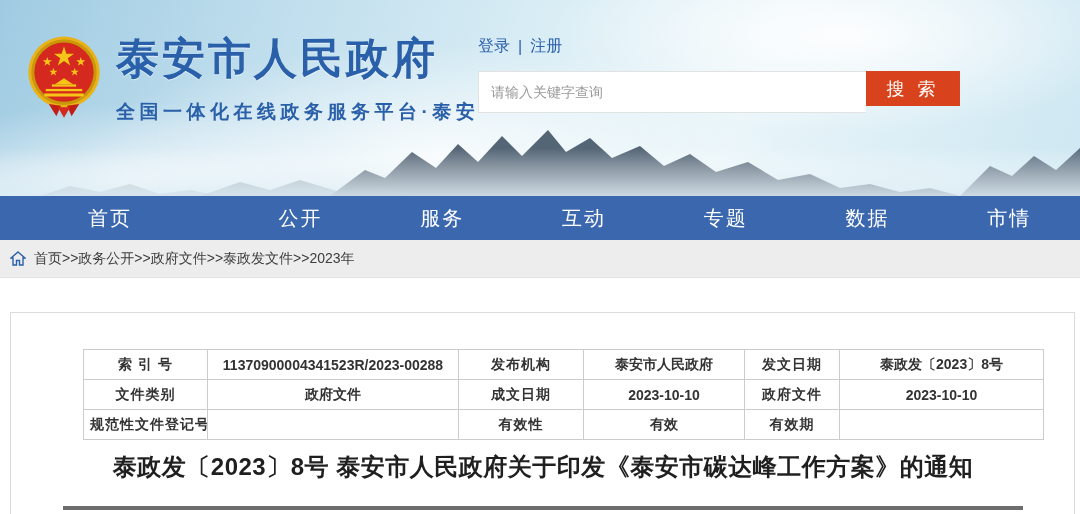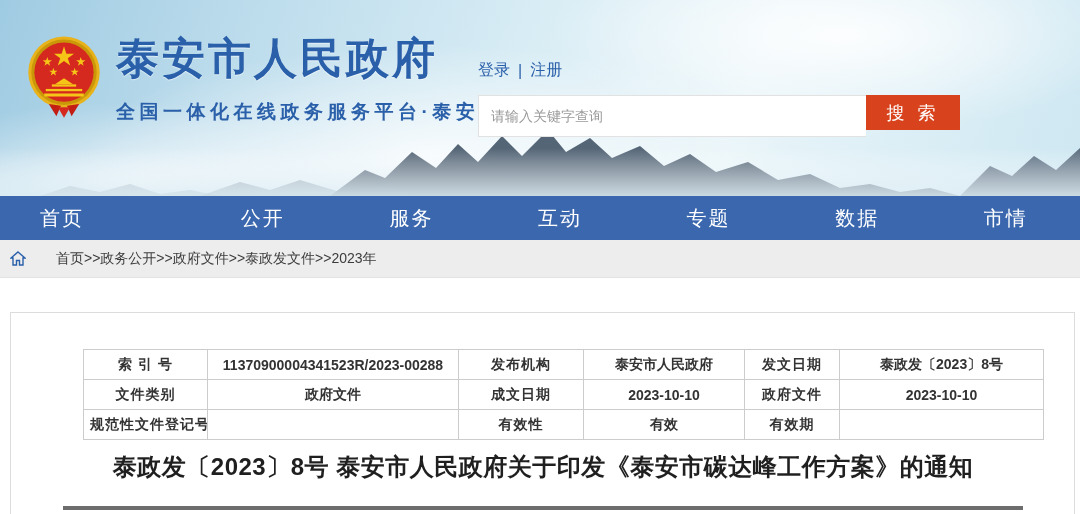--- a/index.html
+++ b/index.html
@@ -18,42 +18,42 @@
   }
   .mountains { position:absolute; left:0; bottom:0; width:1080px; height:78px; }
 
   .brand { position:absolute; left:26px; top:34px; display:flex; align-items:flex-start; }
   .emblem { width:76px; height:84px; margin-right:14px; }
   .brand-text { display:flex; flex-direction:column; }
   .site-name { color:#2a5fa9; font-size:43px; font-weight:bold; letter-spacing:3px; line-height:1.15;
     text-shadow:0 1px 1px rgba(255,255,255,.6); }
   .site-tagline { color:#2a5fa9; font-size:19px; letter-spacing:4.5px; margin-top:16px; font-weight:bold; }
 
-  .header-right { position:absolute; left:478px; top:60px; width:482px; }
+  .header-right { position:absolute; left:478px; top:36px; width:482px; }
   .auth-row { display:flex; align-items:center; gap:8px; color:#2a5fa9; font-size:16px; margin-bottom:14px; }
   .auth-link { color:#2a5fa9; cursor:pointer; }
   .auth-sep { color:#2a5fa9; }
   .search-bar { display:flex; width:482px; height:35px; }
   .search-input { flex:1; height:42px; border:1px solid #e2e2e2; border-right:none; background:#fff;
     padding:0 12px; font-size:14px; color:#333; outline:none; font-family:"Liberation Sans",sans-serif; }
   .search-input::placeholder { color:#999; }
   .search-btn { width:94px; height:35px; background:#d8431d; color:#fff; border:none;
     font-size:18px; letter-spacing:4px; cursor:pointer; font-family:Liberation Sans, sans-serif; }
 
   
-  .nav { display:flex; width:1080px; height:44px; background:#3a67ae; }
+  .nav { display:flex; width:1080px; height:44px; background:#3a67ae;padding-left:48px; }
   .nav-item { flex:1; display:flex; align-items:center; justify-content:center;
     color:#ffffff; font-size:20px; letter-spacing:2px; cursor:pointer; }
   .nav-item:first-child { justify-content:flex-start; padding-left:40px; }
 
   
   .breadcrumb { display:flex; align-items:center; width:1080px; height:38px;
     background:#ededed; padding-left:10px; border-bottom:1px solid #e3e3e3; }
   .home-icon { width:16px; height:15px; margin-right:8px; }
-  .crumb-text { font-size:14px; color:#3c3c3c;margin-left:22px; }
+  .crumb-text { font-size:14px; color:#3c3c3c; }
 
   
   .content { position:relative; width:1080px; height:236px; background:#fff; }
   .card { position:absolute; left:10px; top:34px; width:1065px; height:260px;
     background:#fff; border:1px solid #dcdcdc; border-bottom:none; }
 
   .doc-table { position:absolute; left:52px; top:36px; width:960px;
     border-collapse:collapse; table-layout:fixed;margin-left:20px; }
   .doc-table td { border:1px solid #ccc; height:30px; font-size:14px; color:#333;
     text-align:center; padding:2px 6px; background:#fff; overflow:hidden; white-space:nowrap;font-weight:bold; }

